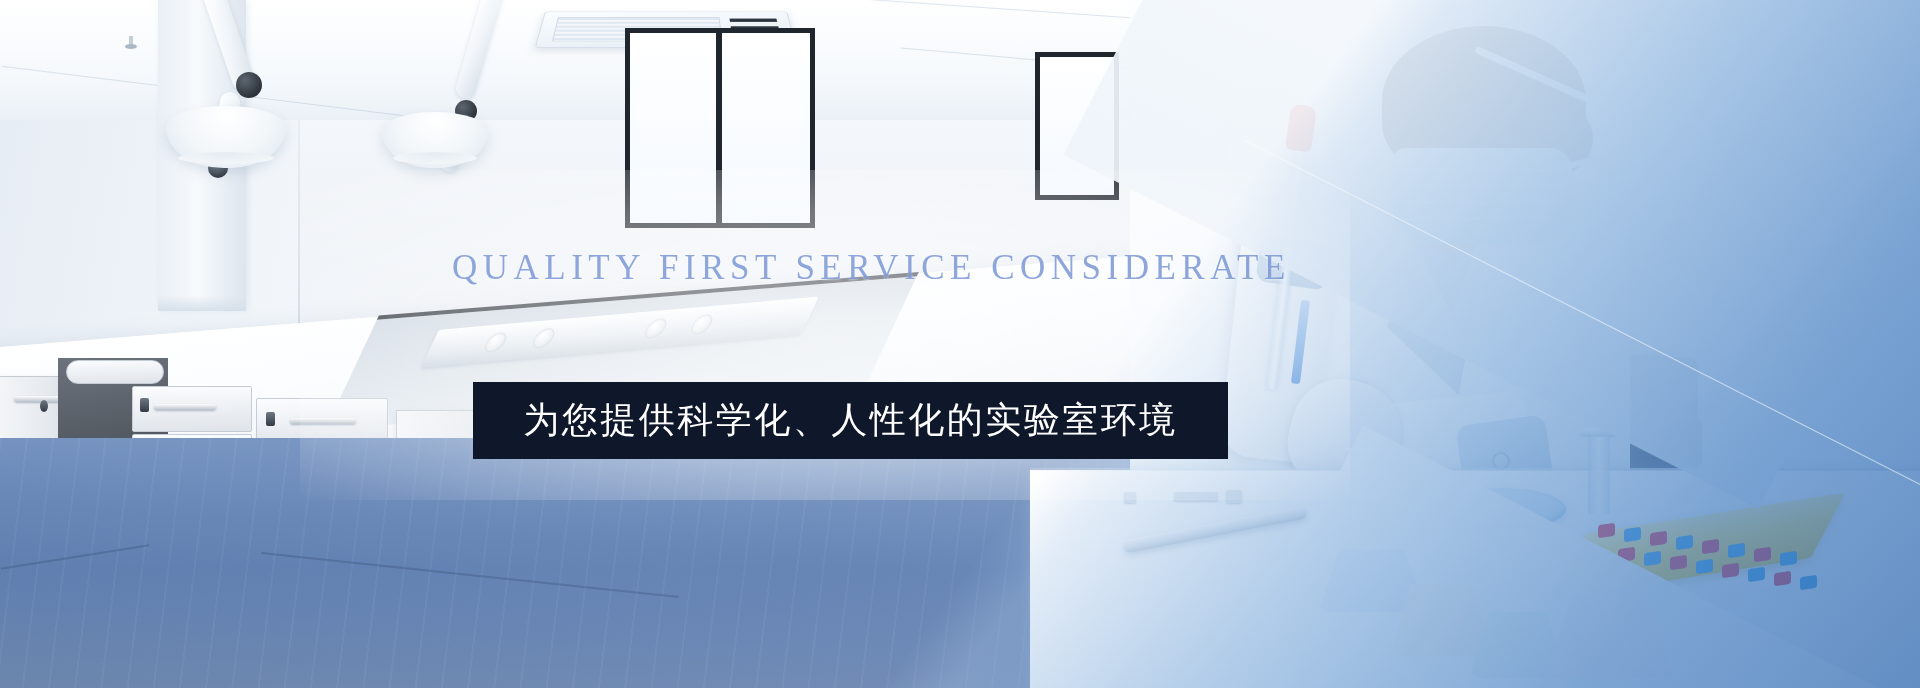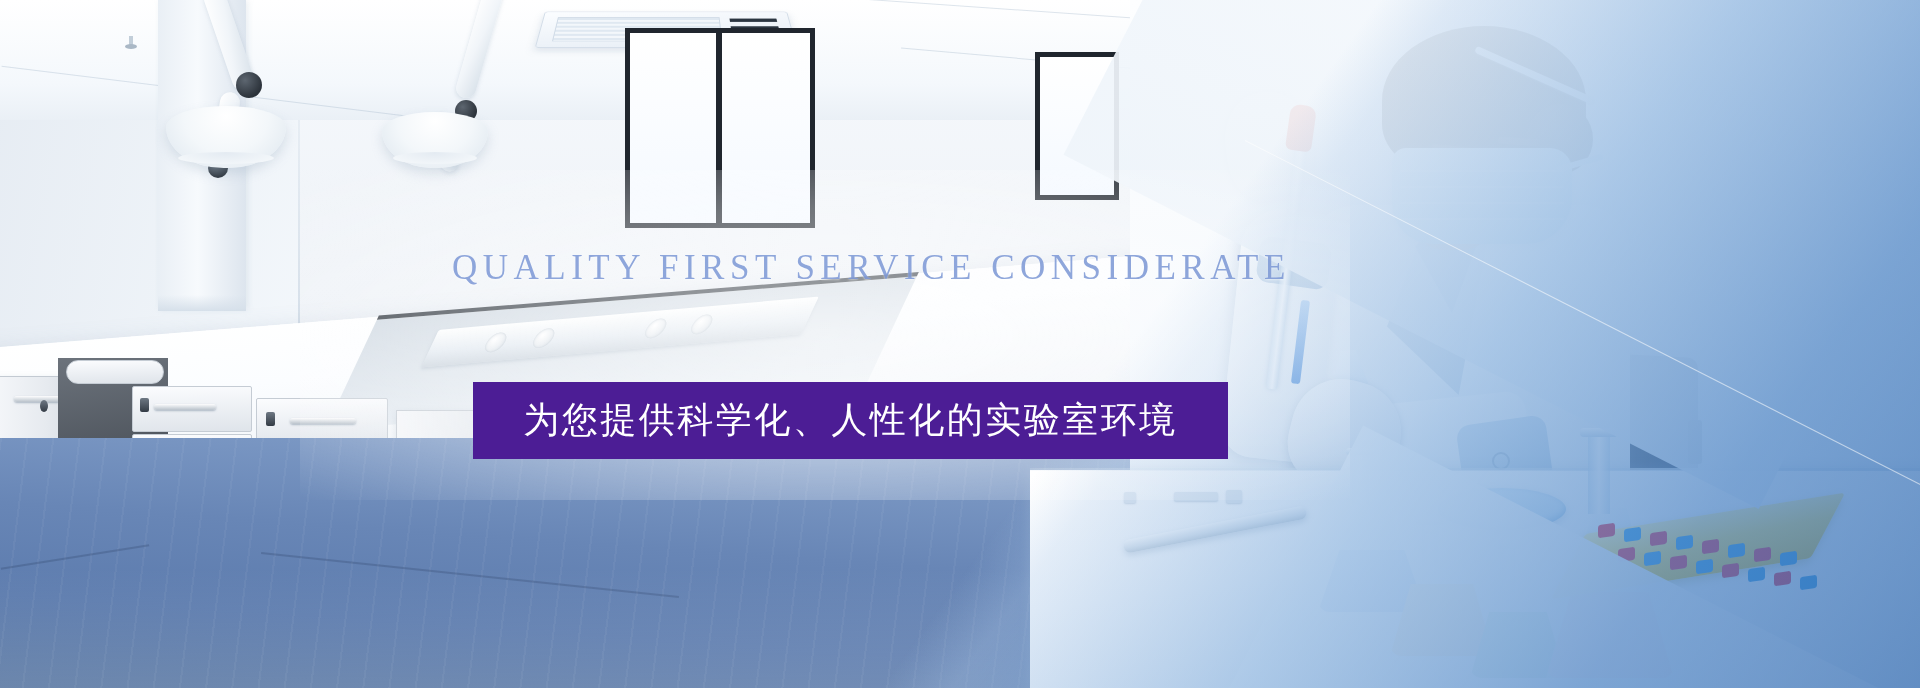--- a/index.html
+++ b/index.html
@@ -556,21 +556,21 @@
     letter-spacing: 3px;
     color: #1f4fc4;
     line-height: 1.08;
     text-shadow: 0 2px 5px rgba(255,255,255,.65);
   }
 
   .tagline-bar {
     position: absolute;
     left: 473px; top: 382px;
     width: 755px; height: 77px;
-    background: #4c1d95;
+    background: #0f172a;
     display: flex;
     align-items: center;
     justify-content: center;
   }
   .tagline-text {
     color: #ffffff;
     font-size: 36px;
     letter-spacing: 2.5px;
     white-space: nowrap;
   }

